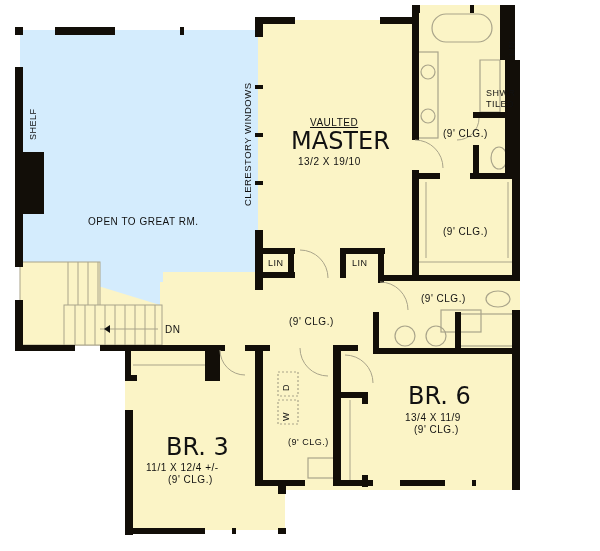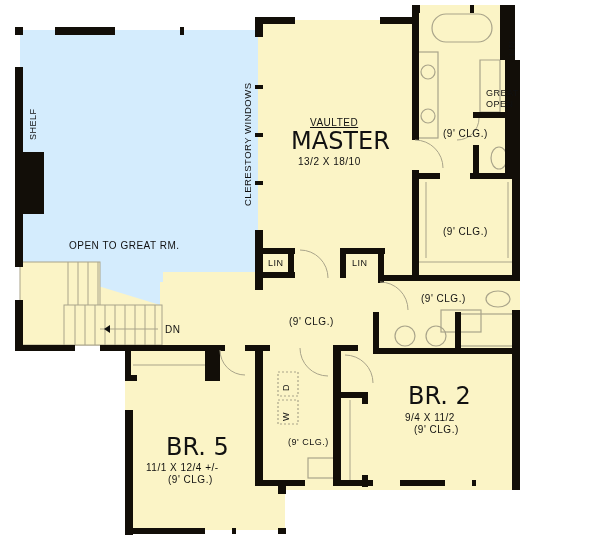--- a/index.html
+++ b/index.html
@@ -136,47 +136,47 @@
       <path d="M415,140 A28,28 0 0 1 443,168"></path>
       <path d="M479,118 A22,22 0 0 1 457,140"></path>
       <path d="M380,282 A28,28 0 0 1 408,310"></path>
       <path d="M300,348 A28,28 0 0 0 328,376"></path>
       <path d="M345,355 A28,28 0 0 1 373,383"></path>
       <path d="M220,350 A25,25 0 0 0 245,375"></path>
     </g>
   </svg>
 
   
-  <div class="lbl" style="left:69px;top:216px;margin-top:24px;">OPEN TO GREAT RM.</div>
+  <div class="lbl" style="left:88px;top:216px;">OPEN TO GREAT RM.</div>
   <div class="lbl vert" style="left:28px;top:140px;font-size:9px;">SHELF</div>
   <div class="lbl vert" style="left:242px;top:206px;font-size:9.5px;">CLERESTORY WINDOWS</div>
 
   <div class="lbl" style="left:310px;top:117px;text-decoration:underline;">VAULTED</div>
   <div class="lbl big" style="left:291px;top:127px;font-size:24px;">MASTER</div>
-  <div class="lbl" style="left:298px;top:156px;">13/2 X 18/10</div>
+  <div class="lbl" style="left:298px;top:156px;">13/2 X 19/10</div>
 
   <div class="lbl" style="left:443px;top:128px;">(9' CLG.)</div>
-  <div class="lbl" style="left:486px;top:88px;font-size:9px;">GREAT</div>
-  <div class="lbl" style="left:486px;top:99px;font-size:9px;">OPEN</div>
+  <div class="lbl" style="left:486px;top:88px;font-size:9px;">SHWR</div>
+  <div class="lbl" style="left:486px;top:99px;font-size:9px;">TILED</div>
   <div class="lbl vert" style="left:507px;top:56px;font-size:9px;">LIN</div>
 
   <div class="lbl" style="left:443px;top:226px;">(9' CLG.)</div>
 
   <div class="lbl" style="left:268px;top:258px;font-size:9px;">LIN</div>
   <div class="lbl" style="left:352px;top:258px;font-size:9px;">LIN</div>
   <div class="lbl" style="left:289px;top:316px;">(9' CLG.)</div>
 
   <div class="lbl" style="left:421px;top:293px;">(9' CLG.)</div>
 
   <div class="lbl" style="left:165px;top:324px;text-align:right;">DN</div>
 
   <div class="lbl vert" style="left:281px;top:391px;font-size:9px;">D</div>
   <div class="lbl vert" style="left:281px;top:421px;font-size:9px;">W</div>
   <div class="lbl" style="left:288px;top:437px;font-size:9px;">(9' CLG.)</div>
 
-  <div class="lbl big" style="left:408px;top:382px;">BR. 2</div>
-  <div class="lbl" style="left:405px;top:412px;">9/4 X 11/2</div>
+  <div class="lbl big" style="left:408px;top:382px;">BR. 6</div>
+  <div class="lbl" style="left:405px;top:412px;">13/4 X 11/9</div>
   <div class="lbl" style="left:414px;top:424px;">(9' CLG.)</div>
 
-  <div class="lbl big" style="left:166px;top:433px;">BR. 5</div>
+  <div class="lbl big" style="left:166px;top:433px;">BR. 3</div>
   <div class="lbl" style="left:146px;top:462px;">11/1 X 12/4 +/-</div>
   <div class="lbl" style="left:168px;top:474px;">(9' CLG.)</div>
 </div>
 
 </body></html>

